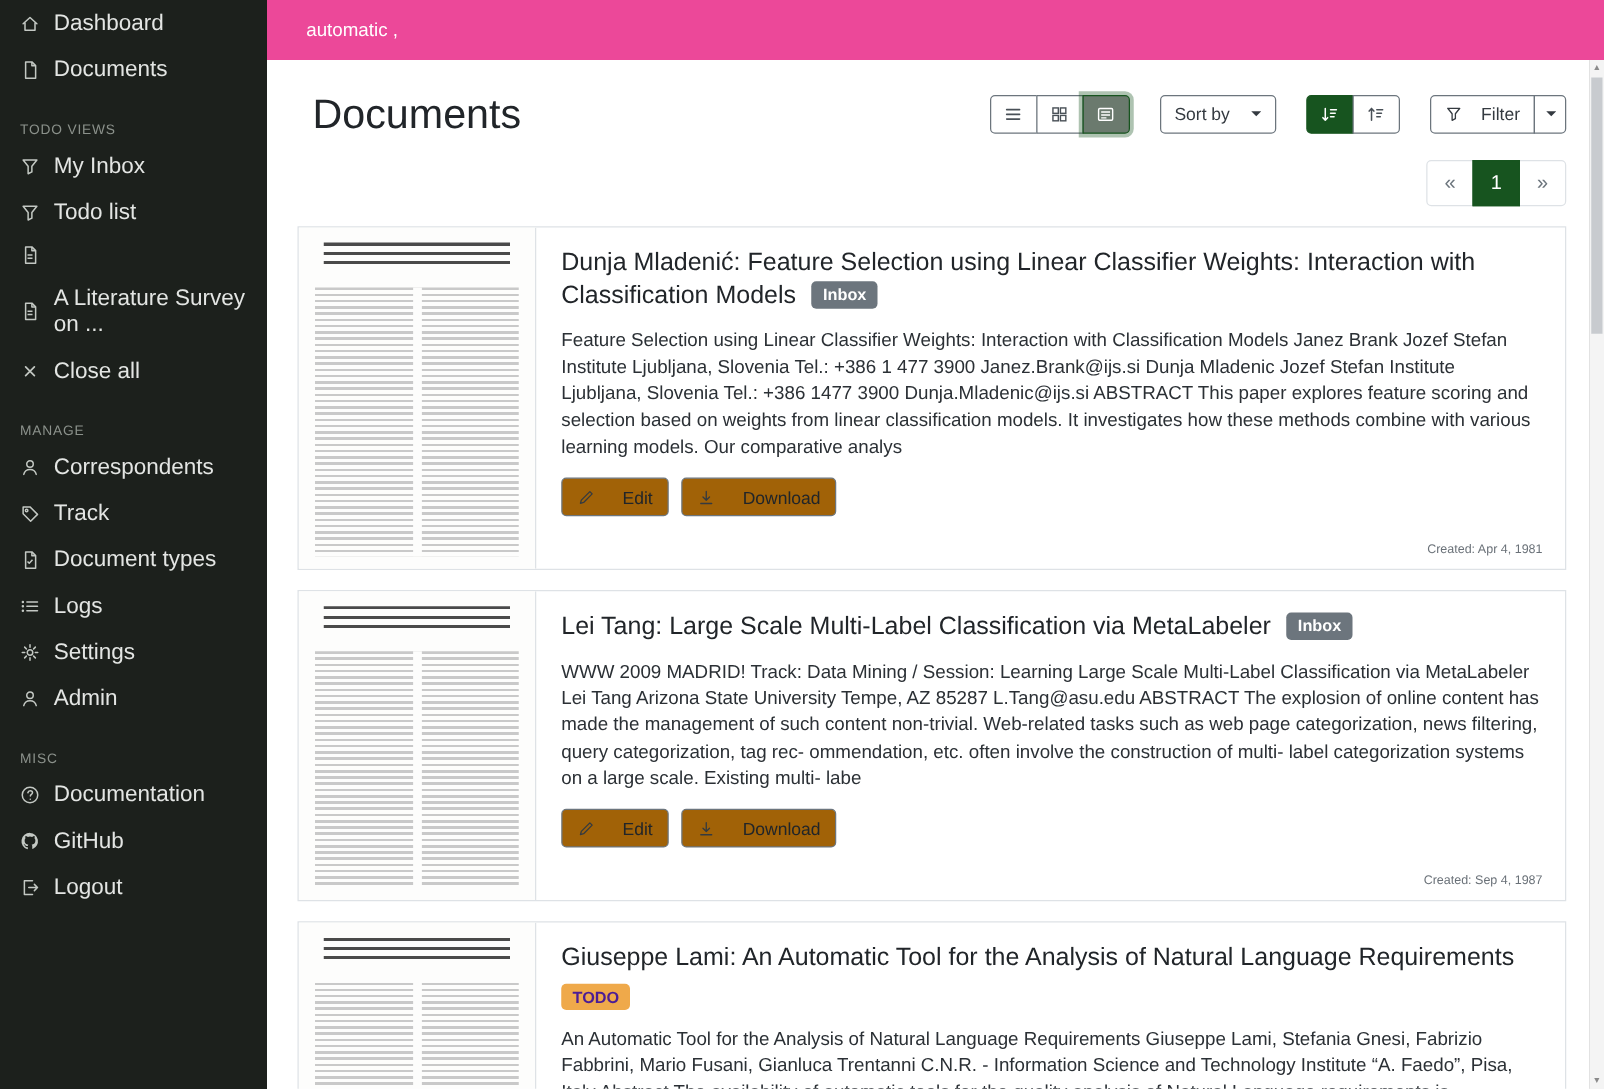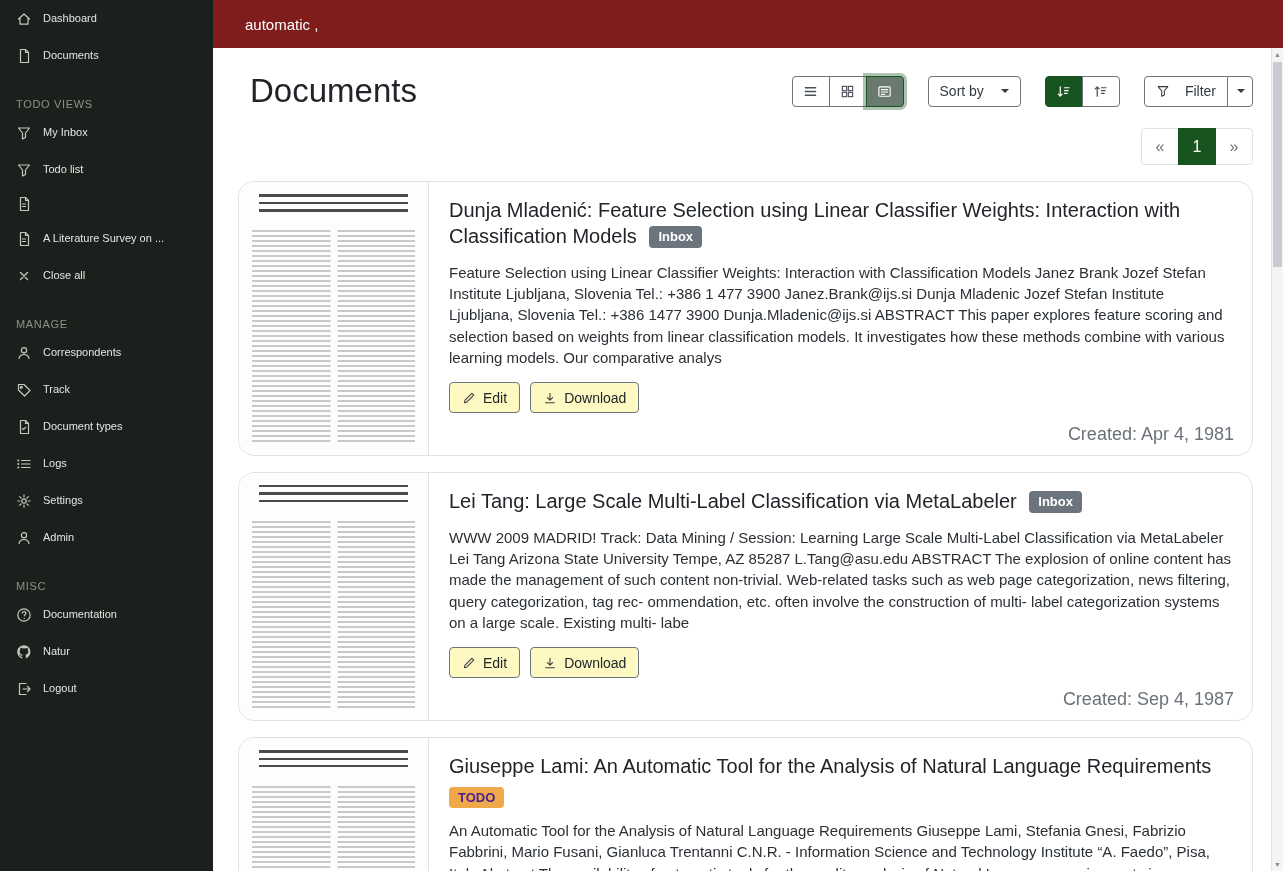--- a/index.html
+++ b/index.html
@@ -6,30 +6,30 @@
   html,body { width:1283px; height:871px; overflow:hidden; background:#fff;
               font-family:"Liberation Sans", sans-serif; }
 
   
   .sidebar { position:fixed; left:0; top:0; bottom:0; width:213px;
              background:#1c201c; color:#dfe1df; z-index:6; }
   .brand { display:flex; align-items:center; gap:9px; padding:13px 16px 12px;
            color:#fff; font-size:17px; cursor:pointer; }
   .brand .ico { width:18px; height:18px; color:#fff; }
   .nav-item { display:flex; align-items:center; gap:11px; padding:8px 16px;
-              font-size:11px; color:#e3e5e3; cursor:pointer; line-height:21px; }
+              font-size:18px; color:#e3e5e3; cursor:pointer; line-height:21px; }
   .nav-item .ico { width:16px; height:16px; flex:0 0 16px; color:#c3c8c3; }
   .sec-title { margin-top:18px; padding:6px 16px 4px; font-size:11px;
                letter-spacing:.06em; color:#8b918b; }
   .ico { display:inline-block; }
   .ico svg, svg.ico { display:block; width:100%; height:100%; }
 
   
   .topbar { position:fixed; left:213px; right:0; top:0; height:48px;
-            background:#7f1d1d; display:flex; align-items:center; z-index:5; }
+            background:#ec4899; display:flex; align-items:center; z-index:5; }
   .search-input { flex:1; height:100%; background:transparent; border:none;
                   outline:none; color:#fff; font-size:15px; padding:0 20px 0 32px;
                   font-family:"Liberation Sans", sans-serif; }
 
   
   .main { position:absolute; left:213px; top:48px; right:0; bottom:0;
           background:#fff; overflow:hidden; }
   .page-head { display:flex; justify-content:space-between; align-items:center;
                padding:24px 30px 6px 37px; }
   h1.page-title { font-size:33px; font-weight:400; color:#212529; }
@@ -61,46 +61,46 @@
   .page-btn { min-width:38px; height:37px; display:inline-flex; align-items:center;
               justify-content:center; background:#fff; border:1px solid #dee2e6;
               color:#6c757d; font-size:16px; cursor:pointer; margin-left:-1px; }
   .page-btn:first-child { border-radius:4px 0 0 4px; margin-left:0; }
   .page-btn:last-child { border-radius:0 4px 4px 0; }
   .page-btn.active { background:#17541f; border-color:#17541f; color:#fff; z-index:1; }
 
   
   .cards { display:flex; flex-direction:column; gap:16px; padding:14px 30px 0 25px; }
   .card { position:relative; display:flex; border:1px solid #dee2e6;
-          border-radius:16px; background:#fff; min-height:230px; overflow:hidden; }
+          border-radius:0; background:#fff; min-height:230px; overflow:hidden; }
   .thumb { width:190px; flex:0 0 190px; border-right:1px solid #dee2e6;
            position:relative; background:#fdfdfc; cursor:pointer; }
   .t-head { margin:12px 20px 8px; height:22px;
             background:repeating-linear-gradient(to bottom,#4a4a4a 0 2.5px,transparent 2.5px 7.5px); }
   .t-body { position:absolute; left:13px; right:13px; top:48px; bottom:10px;
             background:repeating-linear-gradient(to bottom,#c9c9c9 0 2px,transparent 2px 5px); }
   .t-body::after { content:""; position:absolute; left:50%; top:0; bottom:0;
                    width:7px; background:#fdfdfc; transform:translateX(-50%); }
   .card-body { flex:1; padding:15px 20px 42px; position:relative; }
   .card-title { font-size:20px; font-weight:400; color:#212529; line-height:1.32;
                 cursor:pointer; }
   .badge { display:inline-block; padding:3px 9px; border-radius:4px; font-size:13px;
            font-weight:bold; line-height:1.2; vertical-align:2px; margin-left:7px;
            cursor:pointer; }
   .badge-inbox { background:#6c757d; color:#fff; }
   .badge-todo  { background:#efa94a; color:#4c1d95; margin-left:0; }
   .badge-row { margin-top:7px; }
   .excerpt { margin-top:12px; font-size:15px; color:#2b3035; line-height:1.42; }
   .actions { margin-top:14px; display:flex; gap:10px; }
-  .action-btn { height:31px; display:inline-flex; align-items:center; gap:7px;
-                padding:0 12px; background:#fef9c3; border:1px solid #6c757d;
+  .action-btn { height:31px; display:inline-flex; align-items:center; gap:22px;
+                padding:0 12px; background:#a16207; border:1px solid #6c757d;
                 border-radius:4px; color:#212529; font-size:14px; cursor:pointer;
                 font-family:"Liberation Sans", sans-serif; }
   .action-btn .ico { width:14px; height:14px; color:#343a40; }
-  .created { position:absolute; right:18px; bottom:10px; font-size:18px; color:#6a7178; }
+  .created { position:absolute; right:18px; bottom:10px; font-size:10px; color:#6a7178; }
 
   
   .scrollbar { position:fixed; right:0; top:48px; bottom:0; width:12px;
                background:#f4f4f4; border-left:1px solid #e2e2e2; z-index:9; }
   .sb-arrow { height:13px; display:flex; align-items:center; justify-content:center;
               font-size:7px; color:#8a8a8a; }
   .sb-arrow.down { position:absolute; bottom:0; left:0; right:0; }
   .sb-thumb { position:absolute; top:14px; left:1px; right:1px; height:205px;
               background:#c8cbcf; cursor:grab; }
 </style>
@@ -238,21 +238,21 @@
           </svg>
         </span>
       <span>Documentation</span>
     </div>
     <div class="nav-item">
       <span class="ico">
           <svg viewBox="0 0 16 16" fill="currentColor">
             <path d="M8 1.3a6.7 6.7 0 00-2.1 13.1c.3 0 .4-.2.4-.4v-1.3c-1.9.4-2.3-.9-2.3-.9-.3-.8-.7-1-.7-1-.6-.4 0-.4 0-.4.7 0 1 .7 1 .7.6 1 1.6.8 2 .6 0-.5.2-.8.4-1-1.5-.2-3-.8-3-3.3 0-.7.2-1.3.7-1.8-.1-.2-.3-.9 0-1.8 0 0 .6-.2 1.9.7a6.4 6.4 0 013.4 0c1.3-.9 1.9-.7 1.9-.7.3.9.1 1.6 0 1.8.4.5.7 1.1.7 1.8 0 2.5-1.5 3.1-3 3.3.3.2.5.6.5 1.2v1.9c0 .2.1.4.4.4A6.7 6.7 0 008 1.3z"></path>
           </svg>
         </span>
-      <span>Natur</span>
+      <span>GitHub</span>
     </div>
     <div class="nav-item">
       <span class="ico">
           <svg viewBox="0 0 16 16" fill="none" stroke="currentColor" stroke-width="1.2" stroke-linecap="round" stroke-linejoin="round">
             <path d="M10 2.5H3.5v11H10"></path>
             <path d="M7 8h7M11.5 5.5L14 8l-2.5 2.5"></path>
           </svg>
         </span>
       <span>Logout</span>
     </div>

